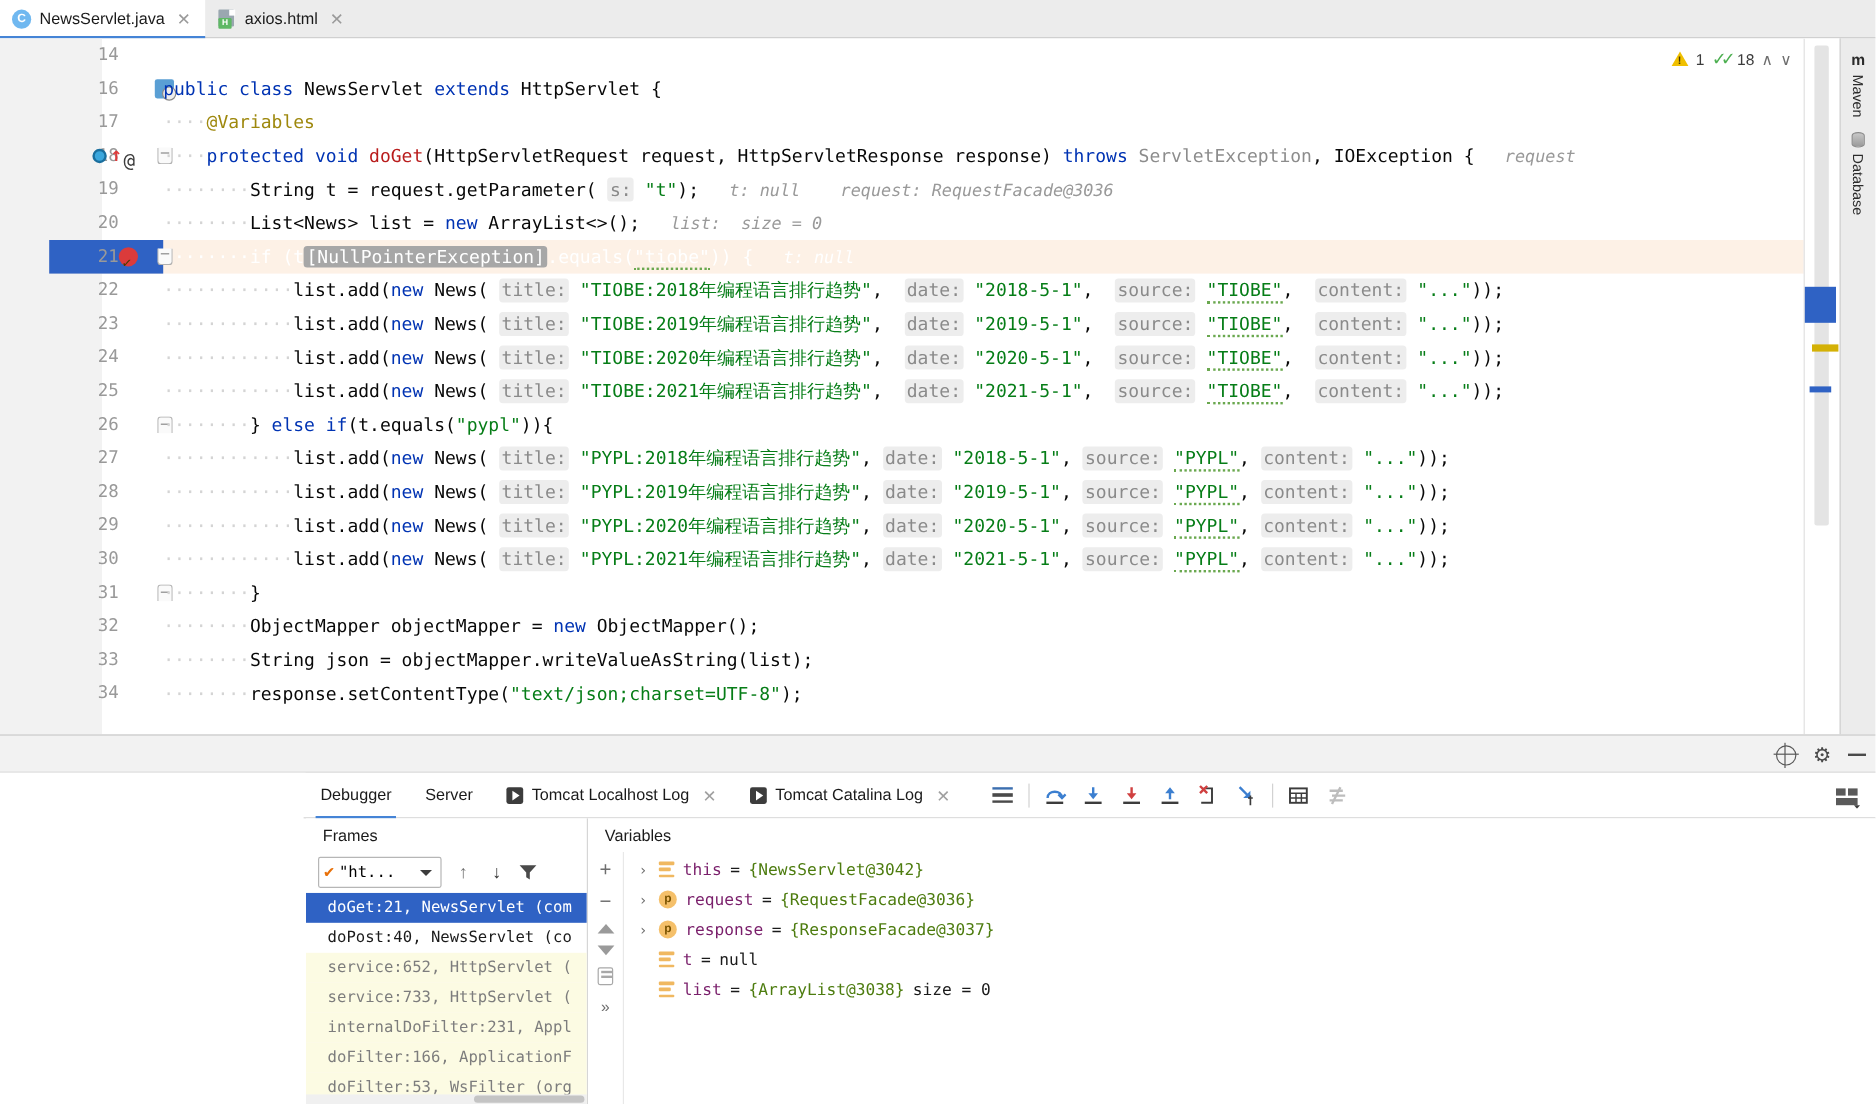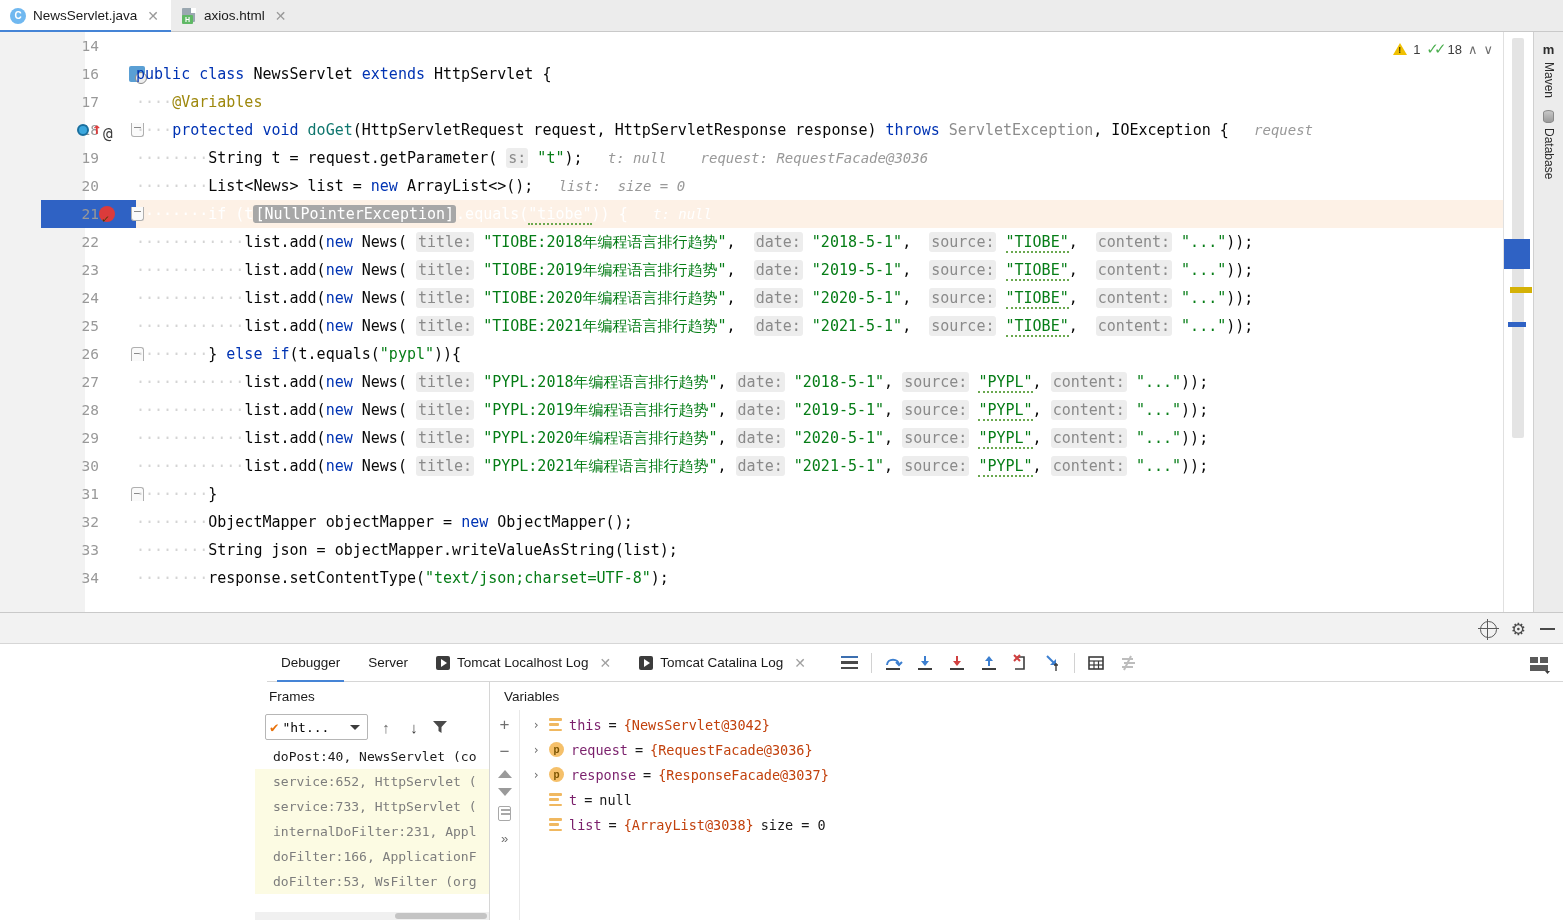--- a/index.html
+++ b/index.html
@@ -99,21 +99,21 @@
   .codeline.highlight .hl-left {
     position:absolute; left:0; top:0; width: 95px; height:28px; background:#2f62c4;
   }
   .codeline.highlight .gutter-icons { z-index: 4; }
   .codeline.bpline { background: #fdf1e6; }
 
   
   .kw   { color: #0033b3; font-weight: normal; }
   .str  { color: #067d17; }
   .anno { color: #9e880d; }
-  .meth { color: #0f766e; }
+  .meth { color: #b91c1c; }
   .gray { color: #8c8c8c; }
   .hint {
     background: #ededed; color: #8a8a8a; border-radius: 3px; padding: 1px 2px;
   }
   .inlay {
     color: #999999; font-style: italic; font-size: 14px;
   }
   .npe {
     background: #a7a7a7; color: #e8e8e8; border-radius: 3px; padding: 0 2px;
     font-style: normal;
@@ -228,21 +228,21 @@
   .ic-target::after  { top: 6px; left: -3px; height: 1.6px; width: 21px; }
   .ic-gear { font-size: 17px; color: #4a4a4a; line-height: 1; }
   .ic-min { width: 15px; height: 2px; background: #4a4a4a; }
 
   
   .dbg {
     position: absolute; left: 0; top: 644px; width: 1563px; height: 276px;
     background: #ffffff;
   }
   .dbg-tabs {
-    position: absolute; left: 267px; top: 0; right: 0; height: 38px;
+    position: absolute; left: 253px; top: 0; right: 0; height: 38px;
     border-bottom: 1px solid #d6d6d6;
     display: flex; align-items: center; gap: 0px; text-align: center;
   }
   .dtab {
     display: flex; align-items: center; gap: 7px; height: 38px;
     padding: 0 14px; font-size: 13.5px; color: #1a1a1a; position: relative;
     font-family: "Liberation Sans", sans-serif;
   }
   .dtab.active::after {
     content:""; position:absolute; left:10px; right:10px; bottom:0; height:2px; background:#4584d6;
@@ -333,21 +333,21 @@
   .ico-field i:nth-child(1){ width:13px;}
   .ico-field i:nth-child(2){ width:10px;}
   .ico-field i:nth-child(3){ width:13px;}
   .ico-param {
     width:15px;height:15px;border-radius:50%;background:#f5c06a;color:#7a5300;
     font-size:10px;font-weight:bold;display:flex;align-items:center;justify-content:center;
     font-family:"Liberation Sans",sans-serif;
   }
   .vname { color: #7a1f6b; }
   .veq { color: #1a1a1a; }
-  .vval { color: #c2410c; }
+  .vval { color: #4d7c0f; }
   .vnull { color: #1a1a1a; }
   .vsize { color: #1a1a1a; }
 
   .vars-layout-btn {
     position: absolute; right: 10px; top: -32px; width: 22px; height: 16px;
   }
 
   
   .left-strip {
     position: absolute; left: 0; top: 644px; width: 255px; height: 276px; background: #ffffff;
@@ -660,20 +660,21 @@
         <span class="arrow-btn">↑</span>
         <span class="arrow-btn dark">↓</span>
         <span class="funnel">
           <svg width="16" height="14" viewBox="0 0 16 14">
               <path d="M1 1 L15 1 L9.5 7 L9.5 13 L6.5 11 L6.5 7 Z" fill="#4a4a4a"></path>
             </svg>
         </span>
       </div>
 
       <div class="frames-list">
+        <div class="frame-item sel">doGet:21, NewsServlet (com</div>
         <div class="frame-item">doPost:40, NewsServlet (co</div>
         <div class="frame-item lib">service:652, HttpServlet (</div>
         <div class="frame-item lib">service:733, HttpServlet (</div>
         <div class="frame-item lib">internalDoFilter:231, Appl</div>
         <div class="frame-item lib">doFilter:166, ApplicationF</div>
         <div class="frame-item lib">doFilter:53, WsFilter (org</div>
         <div class="frames-hscroll">
             <i></i>
           </div>
       </div>

